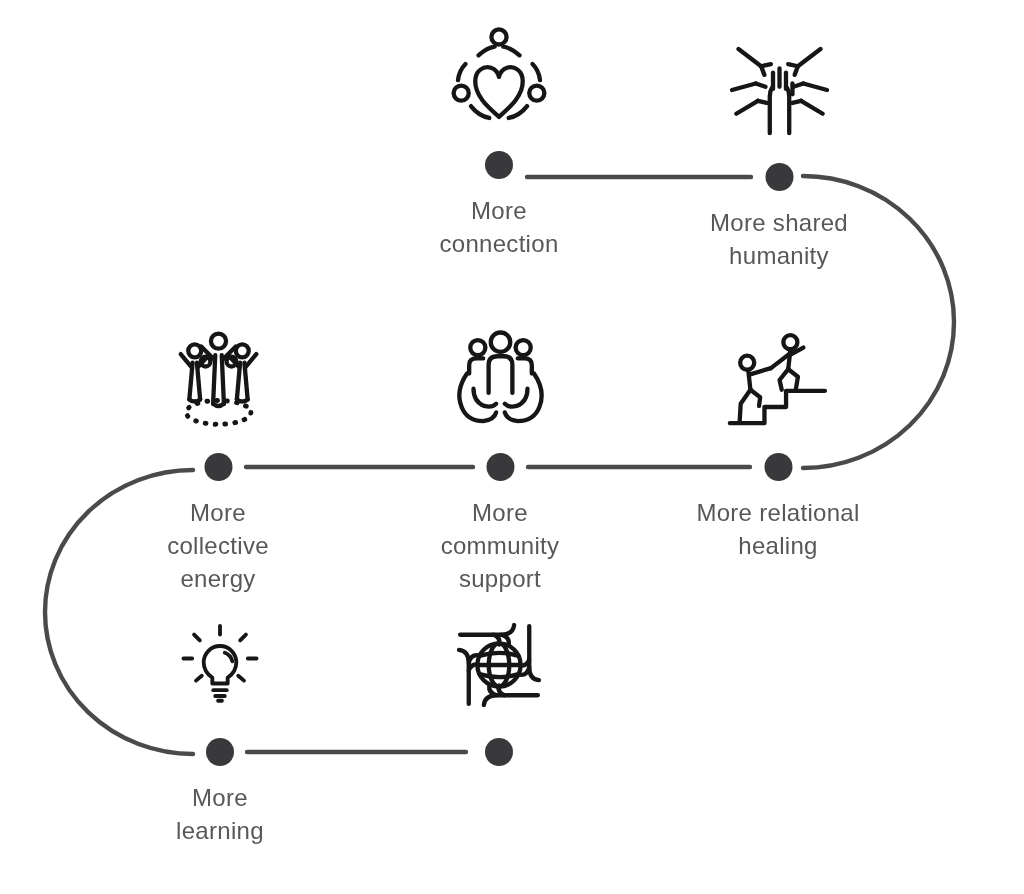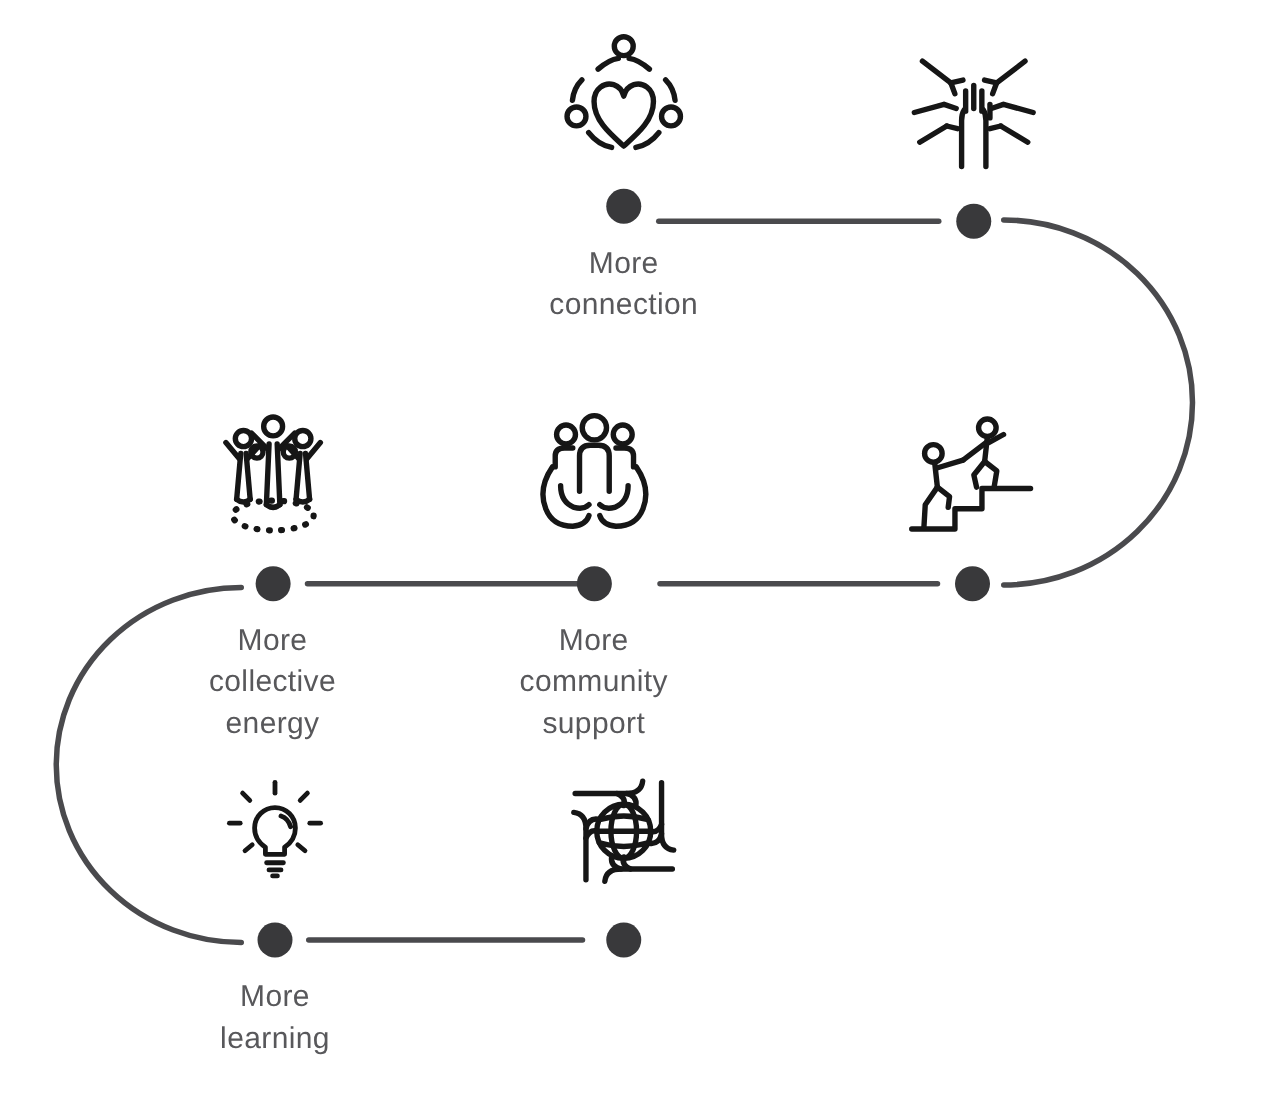--- a/index.html
+++ b/index.html
@@ -71,20 +71,21 @@
         <path d="M28,44 L37,47"></path>
       <path d="M94,50 L72,44"></path>
         <path d="M72,44 L63,47"></path>
       <path d="M10,72 L30,60"></path>
         <path d="M30,60 L38,62"></path>
       <path d="M90,72 L70,60"></path>
         <path d="M70,60 L62,62"></path>
     </svg>
   </div>
   <div class="dot"></div>
+  <div class="label w165">More shared humanity</div>
 </div>
 
 <div class="node" style="left:218px;top:322px;">
   <div class="icon-box">
     <svg class="icon" viewBox="0 0 100 100">
       <ellipse class="dashed" cx="50" cy="80" rx="30" ry="11"></ellipse>
       <circle cx="50" cy="14" r="7"></circle>
       <path d="M45,72 L47,27"></path>
         <path d="M55,72 L53,27"></path>
         <path d="M45,72 Q50,76 55,72"></path>
@@ -103,21 +104,21 @@
       <path d="M75,38 L85,26"></path>
         <path d="M69,38 L60,28"></path>
       <circle cx="38" cy="33" r="4.5"></circle>
         <circle cx="62" cy="33" r="4.5"></circle>
     </svg>
   </div>
   <div class="dot"></div>
   <div class="label w125">More collective energy</div>
 </div>
 
-<div class="node" style="left:475px;top:322px;">
+<div class="node" style="left:500px;top:322px;">
   <div class="icon-box">
     <svg class="icon" viewBox="0 0 100 100">
       <circle cx="50" cy="15" r="9"></circle>
         <circle cx="29" cy="20" r="7"></circle>
         <circle cx="71" cy="20" r="7"></circle>
       <path d="M39,62 V36 Q39,28 47,28 H53 Q61,28 61,36 V62"></path>
       <path d="M21,44 V36 Q21,30 28,30 H34"></path>
       <path d="M79,44 V36 Q79,30 72,30 H66"></path>
       <path d="M19,44 Q8,60 14,75 Q19,88 34,88 Q44,87 46,80"></path>
       <path d="M25,58 Q25,70 35,74 Q42,76 46,72"></path>
@@ -140,20 +141,21 @@
       <path d="M23,45 L43,39"></path>
       <circle cx="61" cy="15" r="6.5"></circle>
       <path d="M61,22 L59,40"></path>
       <path d="M59,40 L51,50 L53,59"></path>
         <path d="M59,40 L68,47 L66,59"></path>
       <path d="M60,26 L43,39"></path>
         <path d="M62,26 L73,20"></path>
     </svg>
   </div>
   <div class="dot"></div>
+  <div class="label w195">More relational healing</div>
 </div>
 
 <div class="node" style="left:220px;top:607px;">
   <div class="icon-box">
     <svg class="icon small" viewBox="0 0 100 100">
       <path d="M42,63 L42,57 Q33,51 33,41 A17,17 0 1 1 67,41 Q67,51 58,57 L58,63 Z"></path>
       <path d="M43,70 H57"></path>
         <path d="M45,76 H55"></path>
         <path d="M48,81 H52"></path>
       <path d="M55,31 Q61,33 63,40"></path>

